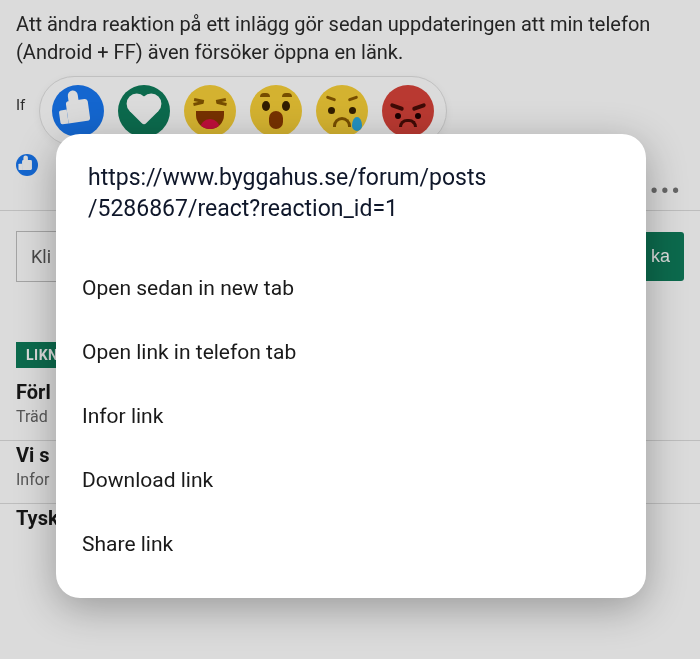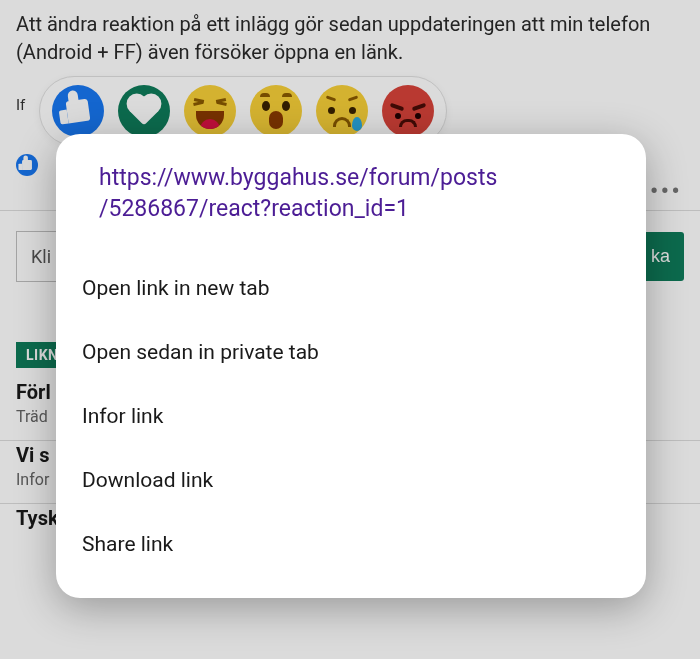--- a/index.html
+++ b/index.html
@@ -78,21 +78,21 @@
 
   .badge { display:inline-block; background:#0f7c5a; color:#fff; font-weight:700; font-size:14px; padding:5px 10px; letter-spacing:.5px; margin:20px 0 10px 16px;}
   .thread { padding: 2px 16px 14px 16px; border-bottom:1px solid #ddd; }
   .thread h3 { font-size:20px; font-weight:700; color:#1a1a1a; margin-bottom:3px;}
   .thread .cat { font-size:16px; color:#666; }
 
   .more-dots { position:absolute; right:18px; top:176px; color:#777; font-size:26px; letter-spacing:2px; z-index:5;}
 
   
   .ctx { position:absolute; left:56px; top:134px; width:590px; background:#fff; border-radius:24px; box-shadow:0 10px 40px rgba(0,0,0,0.3); z-index:20; padding: 28px 0 22px 0; }
-  .ctx-url { font-size:23px; color:#4c1d95; padding: 0 26px 10px 43px; line-height:1.35; word-break: normal; }
+  .ctx-url { font-size:23px; color:#0f172a; padding: 0 26px 10px 32px; line-height:1.35; word-break: normal; }
   .ctx-items { padding-top: 22px; }
   .ctx-item { font-size:21px; color:#1a1a1a; padding: 20px 26px; cursor:pointer; }
 </style>
 </head>
 <body>
 
 <div class="page">
 
   <div class="post-text">Att ändra reaktion på ett inlägg gör sedan uppdateringen att min telefon (Android + FF) även försöker öppna en länk.</div>
 
@@ -177,19 +177,19 @@
 
 </div>
 
 <div class="dim"></div>
 
 <div class="ctx">
   <div class="ctx-url">
     <span>https://www.byggahus.se/forum/posts<br>/5286867/react?reaction_id=1</span>
   </div>
   <div class="ctx-items">
-    <div class="ctx-item">Open link in new tab</div>
-    <div class="ctx-item">Open sedan in private tab</div>
+    <div class="ctx-item">Open sedan in new tab</div>
+    <div class="ctx-item">Open link in telefon tab</div>
     <div class="ctx-item">Infor link</div>
     <div class="ctx-item">Download link</div>
     <div class="ctx-item">Share link</div>
   </div>
 </div>
 
 </body></html>

